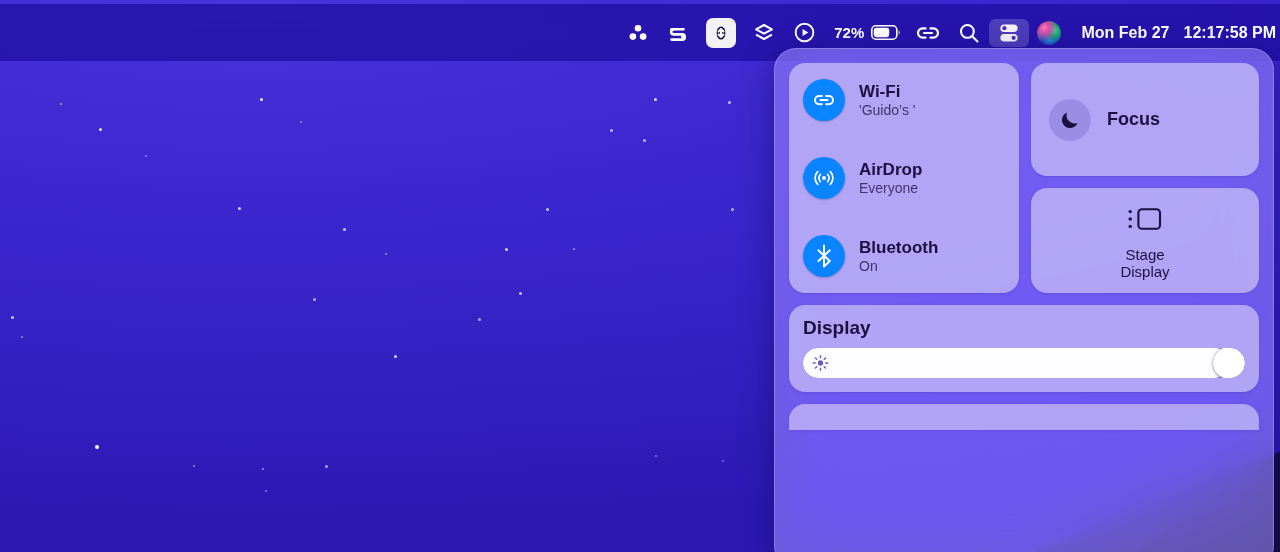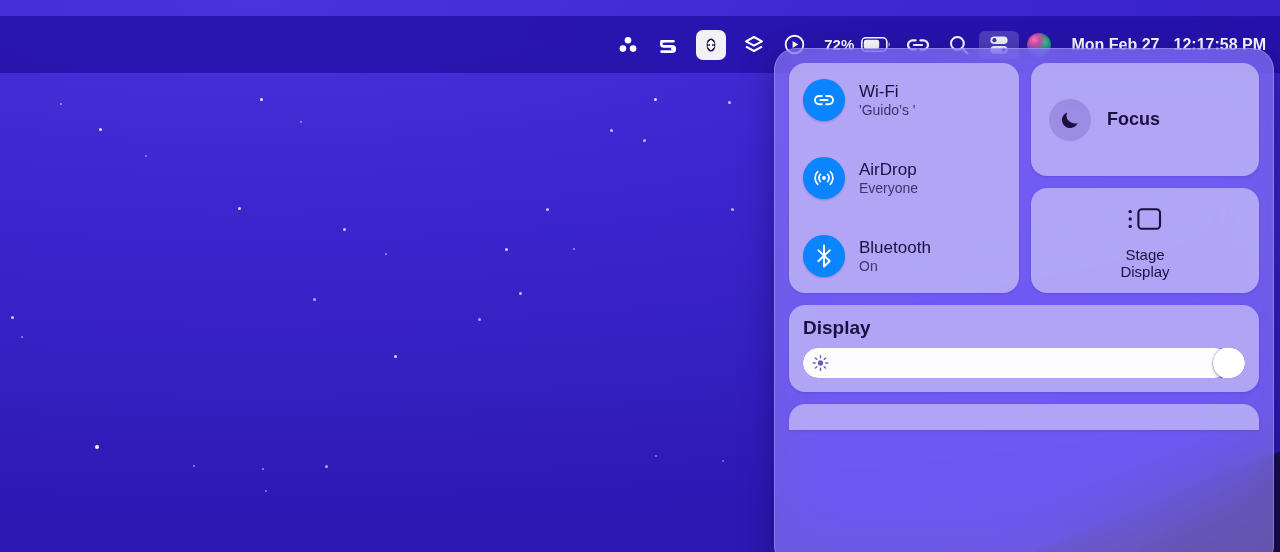--- a/index.html
+++ b/index.html
@@ -30,26 +30,26 @@
   .ridge2 {
     position:absolute;
     right:-10px; bottom:-60px;
     width:240px; height:190px;
     background:linear-gradient(130deg, #1d1160 0%, #150b44 100%);
     clip-path:polygon(100% 12%, 100% 100%, 0% 100%);
   }
 
   
   #menubar {
-    position:absolute; top:16px; left:0;
+    position:absolute; top:4px; left:0;
     width:1280px; height:57px;
     background:rgba(30,12,160,0.72);
     backdrop-filter:blur(18px);
     display:flex; align-items:center; justify-content:flex-end;
-    padding-right:14px;
+    padding-right:4px;
     z-index:20;
   }
   .mb-items { display:flex; align-items:center; gap:0px; }
   .mb-item {
     display:flex; align-items:center; justify-content:center;
     height:28px; min-width:40px;
     padding:0 8px;
     border-radius:6px;
     color:#fff;
   }
@@ -106,21 +106,21 @@
   }
   .conn-item { display:flex; align-items:center; gap:14px; }
   .conn-icon {
     width:42px; height:42px; border-radius:50%;
     background:#0a84ff;
     display:flex; align-items:center; justify-content:center;
     flex:none;
     box-shadow:0 1px 2px rgba(0,0,40,0.22);
   }
   .conn-text { display:flex; flex-direction:column; line-height:1.18; min-width:0; }
-  .conn-title { font-size:17px; font-weight:400; color:#1c1040; }
+  .conn-title { font-size:17px; font-weight:700; color:#1c1040; }
   .conn-sub { font-size:14px; font-weight:400; color:#40346a; white-space:pre; }
 
   
   .cc-right { flex:1; display:flex; flex-direction:column; gap:12px; }
   .focus-card {
     height:113px;
     display:flex; align-items:center; gap:16px;
     padding:12px 18px;
   }
   .focus-icon {

